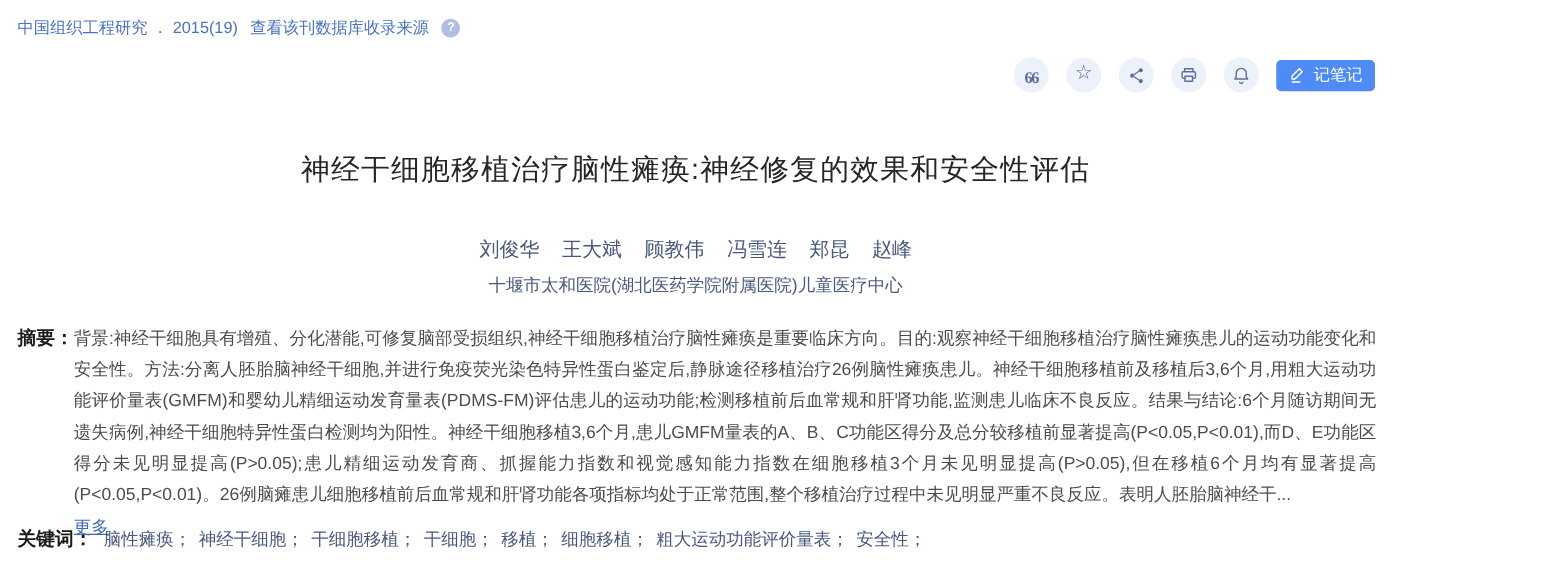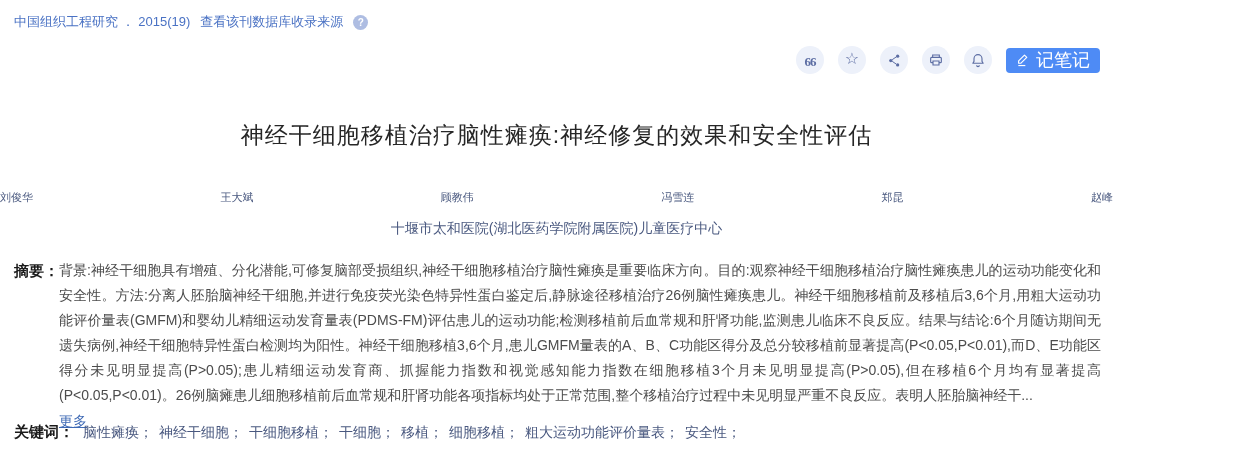--- a/index.html
+++ b/index.html
@@ -35,35 +35,35 @@
     display:flex; align-items:center; justify-content:center;
   }
   .quote-glyph {
     font-family:"Liberation Serif","DejaVu Serif",serif;
     font-weight:bold; font-size:13px; letter-spacing:-1px; line-height:1;
     transform:translateY(1px);
   }
   .star-glyph { font-size:16px; line-height:1; transform:translateY(-1px); }
   .note-btn {
     height:25px; padding:0 10px; border:none; border-radius:4px;
-    background:#4e8bf5; color:#fff; font-size:18px; cursor:pointer;
+    background:#4e8bf5; color:#fff; font-size:13px; cursor:pointer;
     display:flex; align-items:center; gap:6px;
     font-family:"Liberation Sans","DejaVu Sans",sans-serif;
   }
 
   
   .title {
     position:absolute; top:120px; left:0; width:100%;
     text-align:center; font-size:23px; font-weight:400;
     color:#262626; letter-spacing:1px;
   }
   .authors {
     position:absolute; top:190px; left:0; width:100%;
-    display:flex; justify-content:space-between; gap:18px;
-    font-size:11px; color:#49587f;
+    display:flex; justify-content:center; gap:18px;
+    font-size:16px; color:#49587f;
   }
   .authors a { color:#49587f; text-decoration:none; cursor:pointer; }
   .affiliation {
     position:absolute; top:220px; left:0; width:100%;
     text-align:center; font-size:14px; color:#49587f;
   }
   .affiliation a { color:#49587f; text-decoration:none; cursor:pointer; }
 
   
   .abstract-row {

